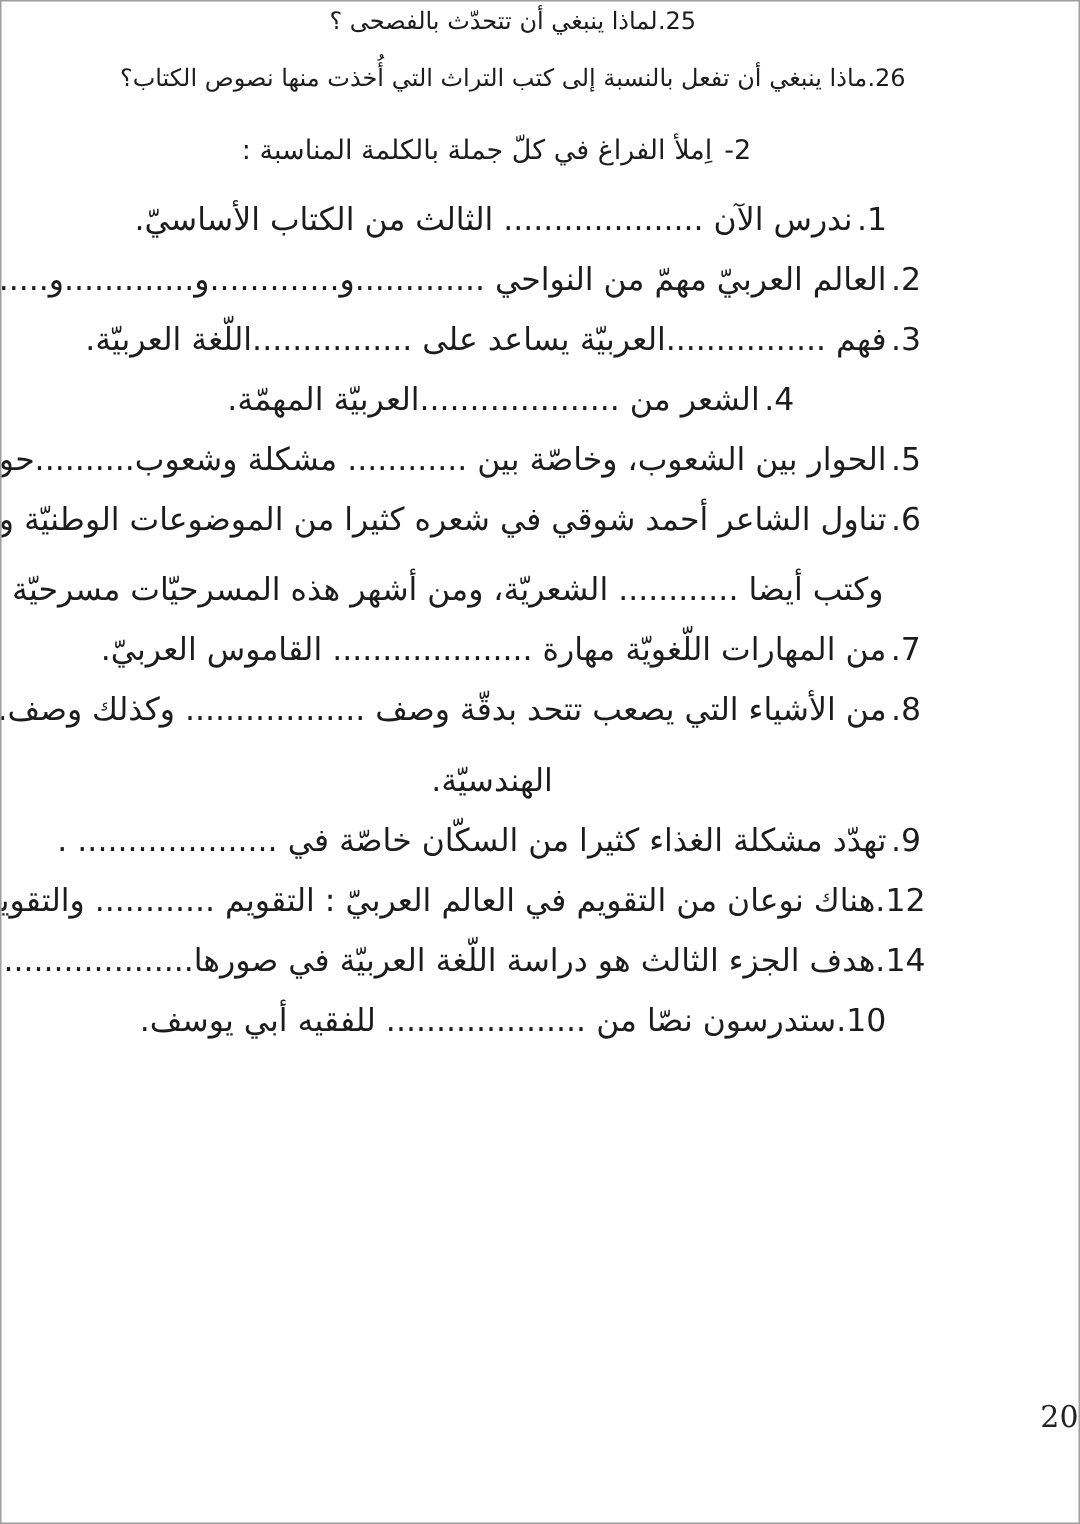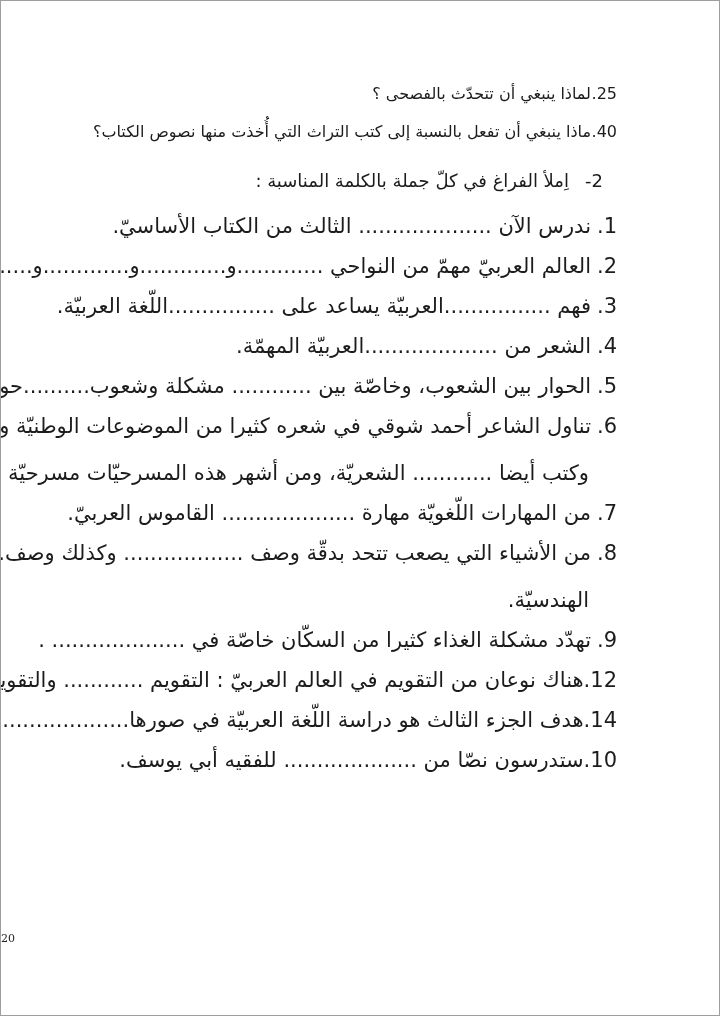--- a/index.html
+++ b/index.html
@@ -11,22 +11,21 @@
     border:1px solid #9e9e9e;
     font-family:"DejaVu Sans", sans-serif;
     color:#1c1c1c;
     overflow:hidden;
   }
   .content {
     position:absolute;
     top:0; right:102px;
     width:550px;
     direction:rtl;
-    text-align:right;
-    padding-top:80px;
+    text-align:center;
   }
   .qrow {
     font-size:16px;
     line-height:25px;
     margin-bottom:13px;
     white-space:nowrap;
   }
   .heading {
     font-size:18px;
     font-weight:normal;
@@ -48,38 +47,38 @@
     display:inline-block;
     min-width:26px;
   }
   .cont {
     padding-right:28px;
     margin-top:22px;
   }
   .pagenum {
     position:absolute;
     top:931px; left:0; right:0;
-    text-align:left;
+    text-align:right;
     font-family:"DejaVu Serif", serif;
-    font-size:11px;
+    font-size:20px;
     color:#222222;
   }
 </style>
 </head>
 <body>
 
 <div class="page">
   <div class="content">
 
     <div class="qrow">
       <span class="num">25.</span><span>لماذا ينبغي أن تتحدّث بالفصحى ؟</span>
     </div>
 
     <div class="qrow">
-      <span class="num">40.</span><span>ماذا ينبغي أن تفعل بالنسبة إلى كتب التراث التي أُخذت منها نصوص الكتاب؟</span>
+      <span class="num">26.</span><span>ماذا ينبغي أن تفعل بالنسبة إلى كتب التراث التي أُخذت منها نصوص الكتاب؟</span>
     </div>
 
     <div class="heading">
       <span class="hnum">2-</span><span>اِملأ الفراغ في كلّ جملة بالكلمة المناسبة :</span>
     </div>
 
     <div id="items">
         <div class="item"><span class="num">1.</span><span>ندرس الآن .................... الثالث من الكتاب الأساسيّ.</span></div>
         <div class="item"><span class="num">2.</span><span>العالم العربيّ مهمّ من النواحي .............و.............و.............و............. .</span></div>
         <div class="item"><span class="num">3.</span><span>فهم ................العربيّة يساعد على ................اللّغة العربيّة.</span></div>

